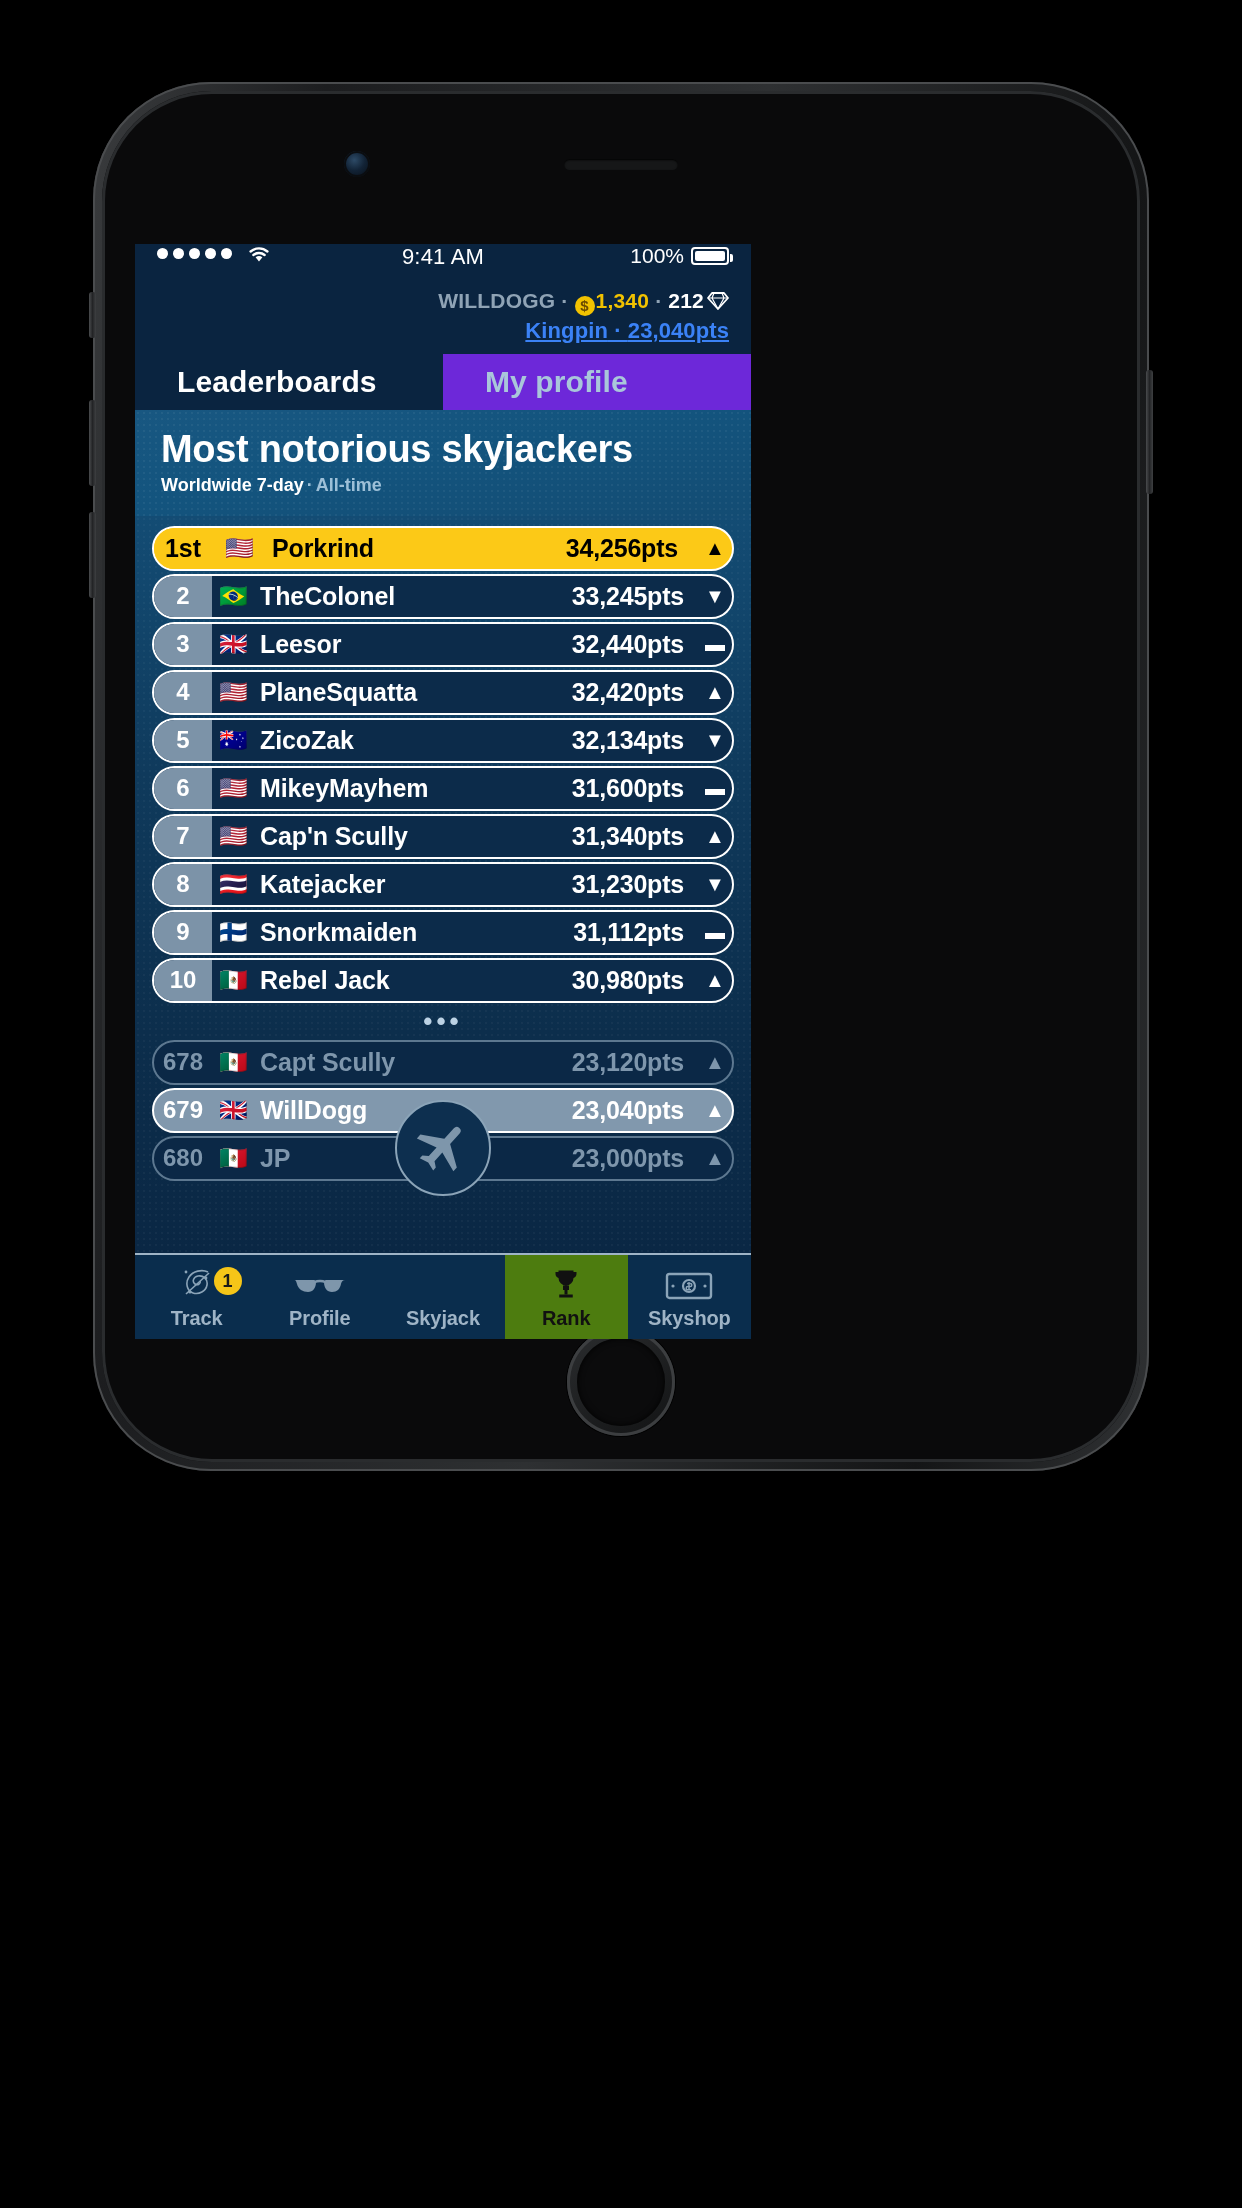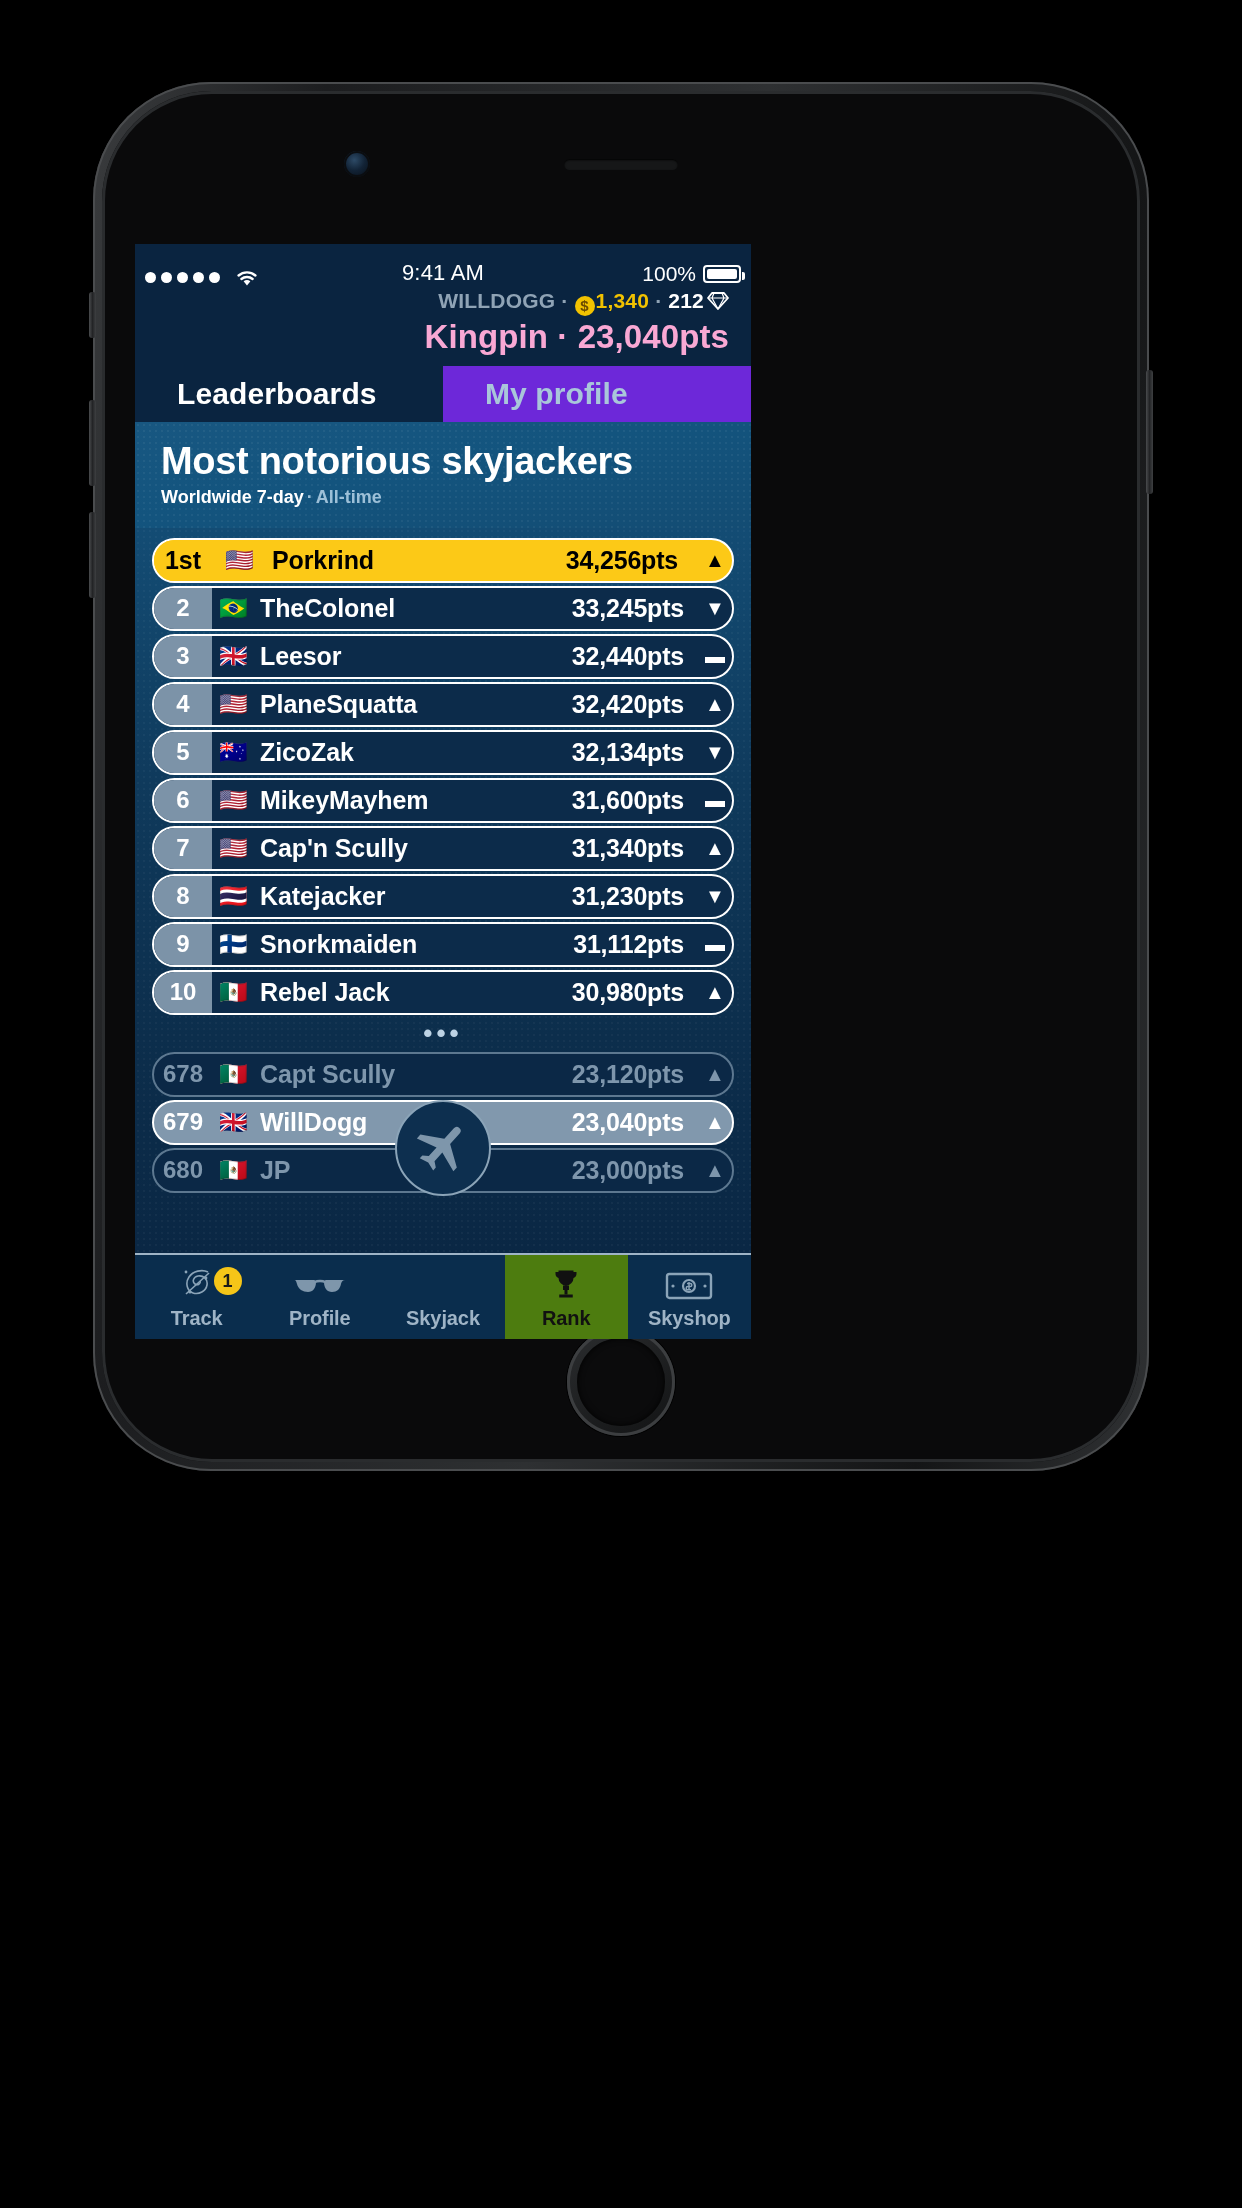--- a/index.html
+++ b/index.html
@@ -40,22 +40,22 @@
 
   
   .screen {
     position:absolute; left:33px; top:153px; width:616px; height:1095px;
     background:#0b2744; overflow:hidden;
     display:flex; flex-direction:column;
     font-size:0;
   }
 
   
-  .statusbar { height:42px; background:#0a2440; display:flex; align-items:flex-end;
-               padding:0 10px; color:#fff; font-size:21px; font-weight:400; position:relative; }
+  .statusbar { height:42px; background:#0a2440; display:flex; align-items:flex-start;
+               padding:0 22px; color:#fff; font-size:21px; font-weight:400; position:relative; }
   .sb-left { display:flex; align-items:center; gap:7px; }
   .dots { display:flex; gap:5px; }
   .dots i { width:11px; height:11px; border-radius:50%; background:#fff; display:block; }
   .wifi { margin-left:8px; width:24px; height:18px; position:relative; display:inline-block; }
   .sb-time { position:absolute; left:0; right:0; text-align:center; font-size:22px; letter-spacing:.2px; }
   .sb-right { margin-left:auto; display:flex; align-items:center; gap:7px; font-size:21px; z-index:2;}
   .batt { width:38px; height:18px; border:2px solid #fff; border-radius:4px; position:relative; }
   .batt::after { content:""; position:absolute; right:-6px; top:5px; width:3px; height:8px;
                  background:#fff; border-radius:0 2px 2px 0; }
   .batt i { position:absolute; inset:2px; background:#fff; border-radius:2px; display:block; }
@@ -63,21 +63,21 @@
   
   .userbar { background:#0a2440; padding:2px 22px 10px; text-align:right; }
   .ub-line1 { font-size:21px; font-weight:700; color:#ffffff; letter-spacing:.2px; line-height:1.25; }
   .ub-line1 .who { color:#8fa3b5; }
   .ub-line1 .coin { color:#f2c200; }
   .ub-line1 .sep { color:#8fa3b5; font-weight:700; }
   .coin-ic { display:inline-block; width:20px; height:20px; border-radius:50%;
              background:#f2c200; color:#6b4a00; font-size:15px; font-weight:700;
              line-height:20px; text-align:center; vertical-align:-3px; margin-right:1px;}
   .gem-ic { display:inline-block; vertical-align:-3px; margin-left:3px; }
-  .ub-line2 { font-size:33px; font-weight:700; color:#f9a8d4; letter-spacing:.1px; margin-top:1px; }
+  .ub-line2 { font-size:22px; font-weight:700; color:#3b82f6; letter-spacing:.1px; margin-top:1px;text-decoration:underline; }
 
   
   .toptabs { display:flex; height:56px; }
   .toptab { flex:1; display:flex; align-items:center; padding-left:42px;
             font-size:30px; font-weight:700; letter-spacing:.1px; cursor:pointer; }
   .toptab.active { background:#0a2440; color:#ffffff; }
   .toptab.inactive { background:#6d28d9; color:#a9c6da; }
 
   
   .header { background:linear-gradient(170deg,#185781 0%,#13547e 45%,#134c73 100%);

